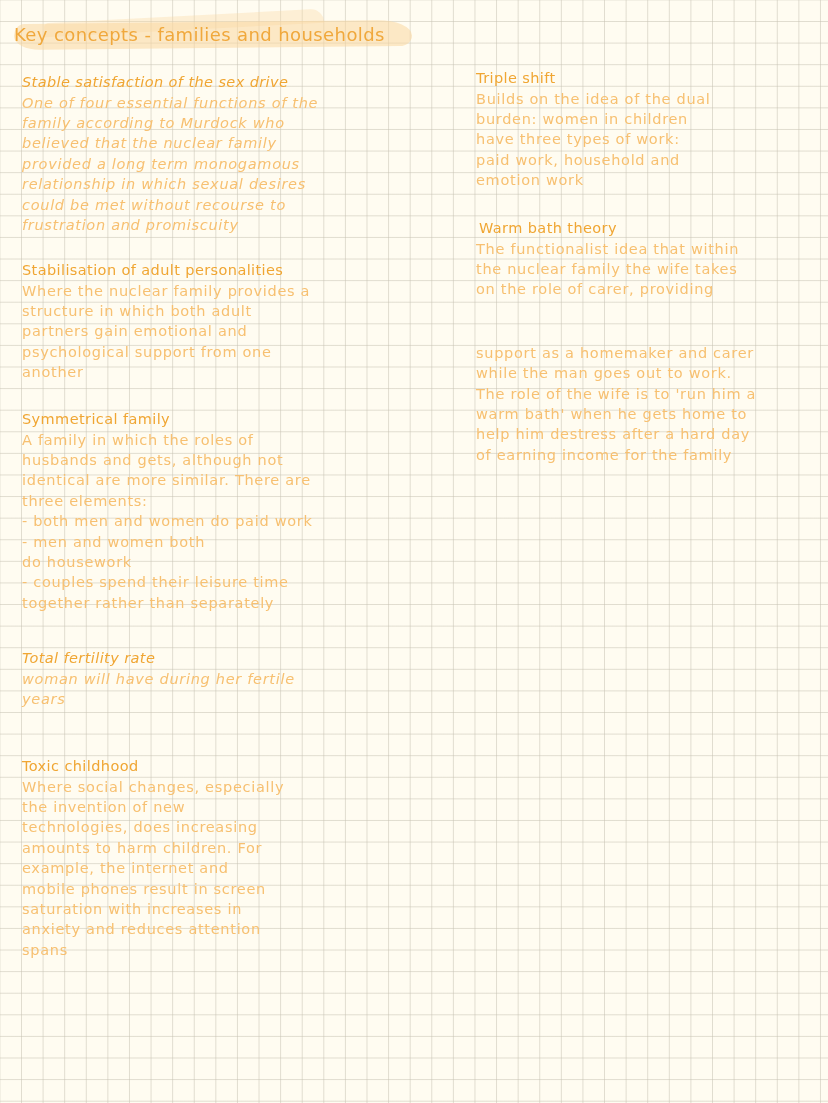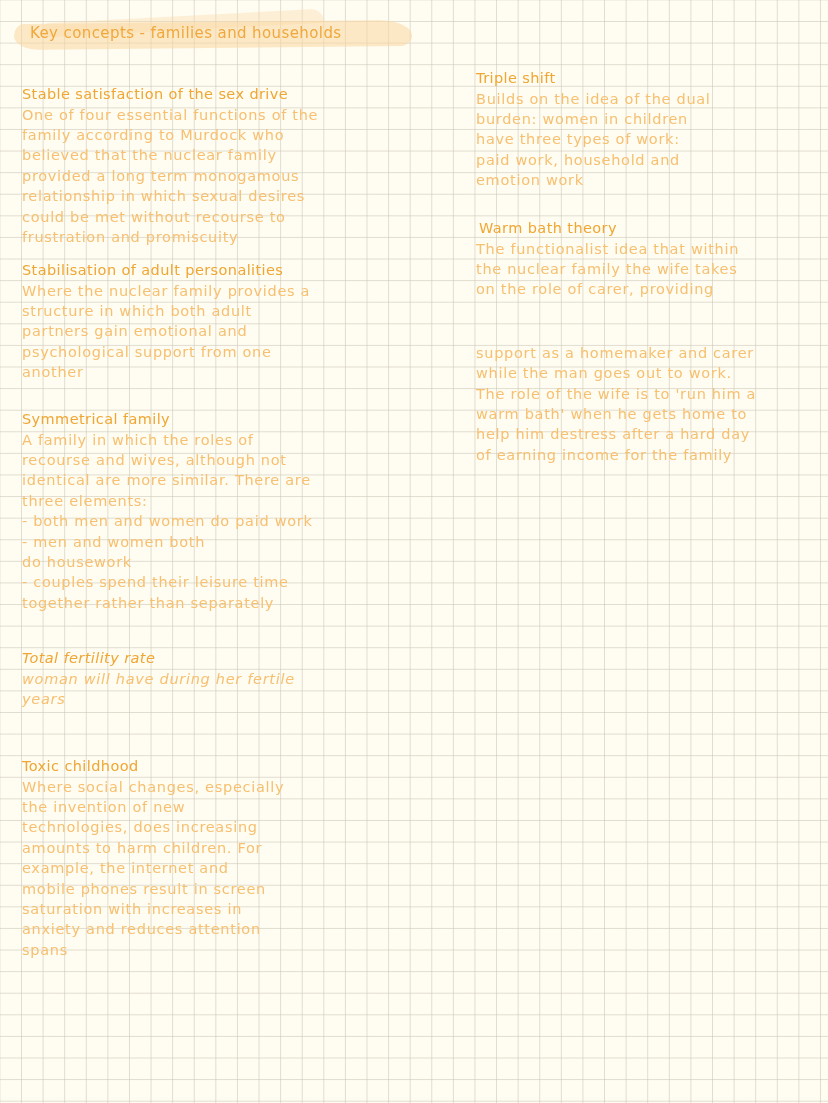--- a/index.html
+++ b/index.html
@@ -46,23 +46,23 @@
     left: 30px;
     top: 0px;
     width: 280px;
     height: 14px;
     background: rgba(250, 215, 160, 0.35);
     border-radius: 20px 60px 4px 4px;
     transform: rotate(-3deg);
   }
   .title {
     position: absolute;
-    left: 16px;
+    left: 0;
     top: 8px;
-    font-size: 15px;
+    font-size: 18px;
     letter-spacing: 0.4px;
     color: #f0a83c;
     white-space: nowrap;
   }
   .col {
     position: absolute;
   }
   .col-left {
     left: 22px;
     top: 68px;
@@ -98,21 +98,21 @@
 <div class="page">
 
   <div class="title-wrap">
     <div class="brush2"></div>
     <div class="brush"></div>
     <div class="title">Key concepts - families and households</div>
   </div>
 
   <div class="col col-left">
 
-    <div class="concept" style="top:16px;">
+    <div class="concept" style="top:4px;font-style:italic;">
       <div class="heading">Stable satisfaction of the sex drive</div>
       <div class="body-line">One of four essential functions of the</div>
       <div class="body-line">family according to Murdock who</div>
       <div class="body-line">believed that the nuclear family</div>
       <div class="body-line">provided a long term monogamous</div>
       <div class="body-line">relationship in which sexual desires</div>
       <div class="body-line">could be met without recourse to</div>
       <div class="body-line">frustration and promiscuity</div>
     </div>
 
@@ -121,21 +121,21 @@
       <div class="body-line">Where the nuclear family provides a</div>
       <div class="body-line">structure in which both adult</div>
       <div class="body-line">partners  gain emotional and</div>
       <div class="body-line">psychological support from one</div>
       <div class="body-line">another</div>
     </div>
 
     <div class="concept" style="top:341px;">
       <div class="heading">Symmetrical family</div>
       <div class="body-line">A family in which the roles of</div>
-      <div class="body-line">recourse and wives, although not</div>
+      <div class="body-line">husbands and gets, although not</div>
       <div class="body-line">identical are more similar. There are</div>
       <div class="body-line">three elements:</div>
       <div class="body-line">- both men and women do paid work</div>
       <div class="body-line">- men and women both</div>
       <div class="body-line">do housework</div>
       <div class="body-line">- couples spend their leisure time</div>
       <div class="body-line">together rather than separately</div>
     </div>
 
     <div class="concept" style="top:580px;font-style:italic;">

